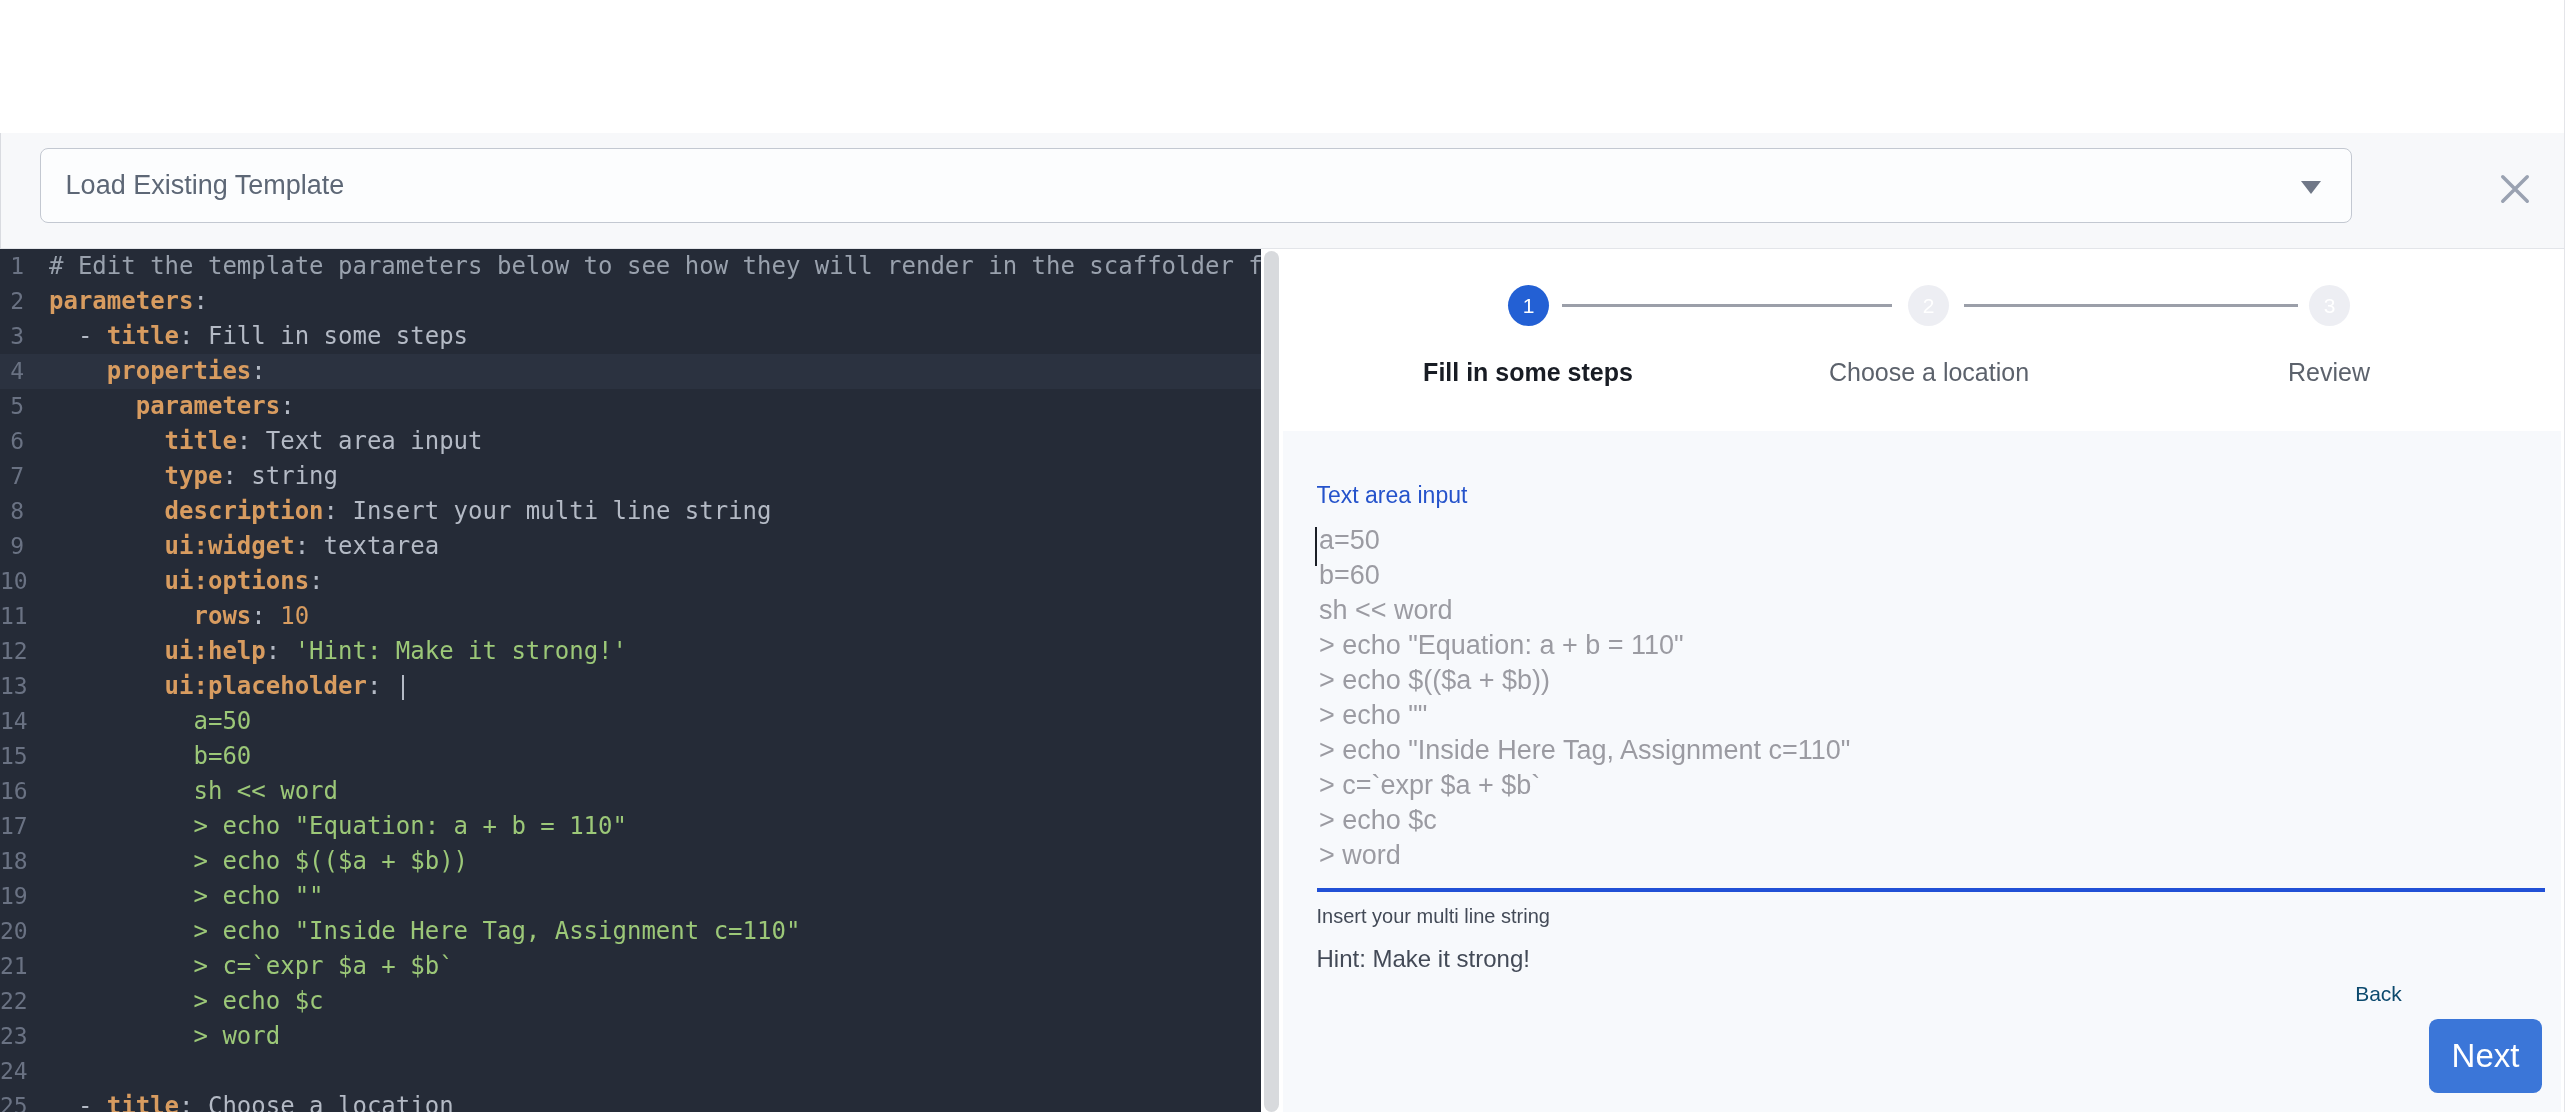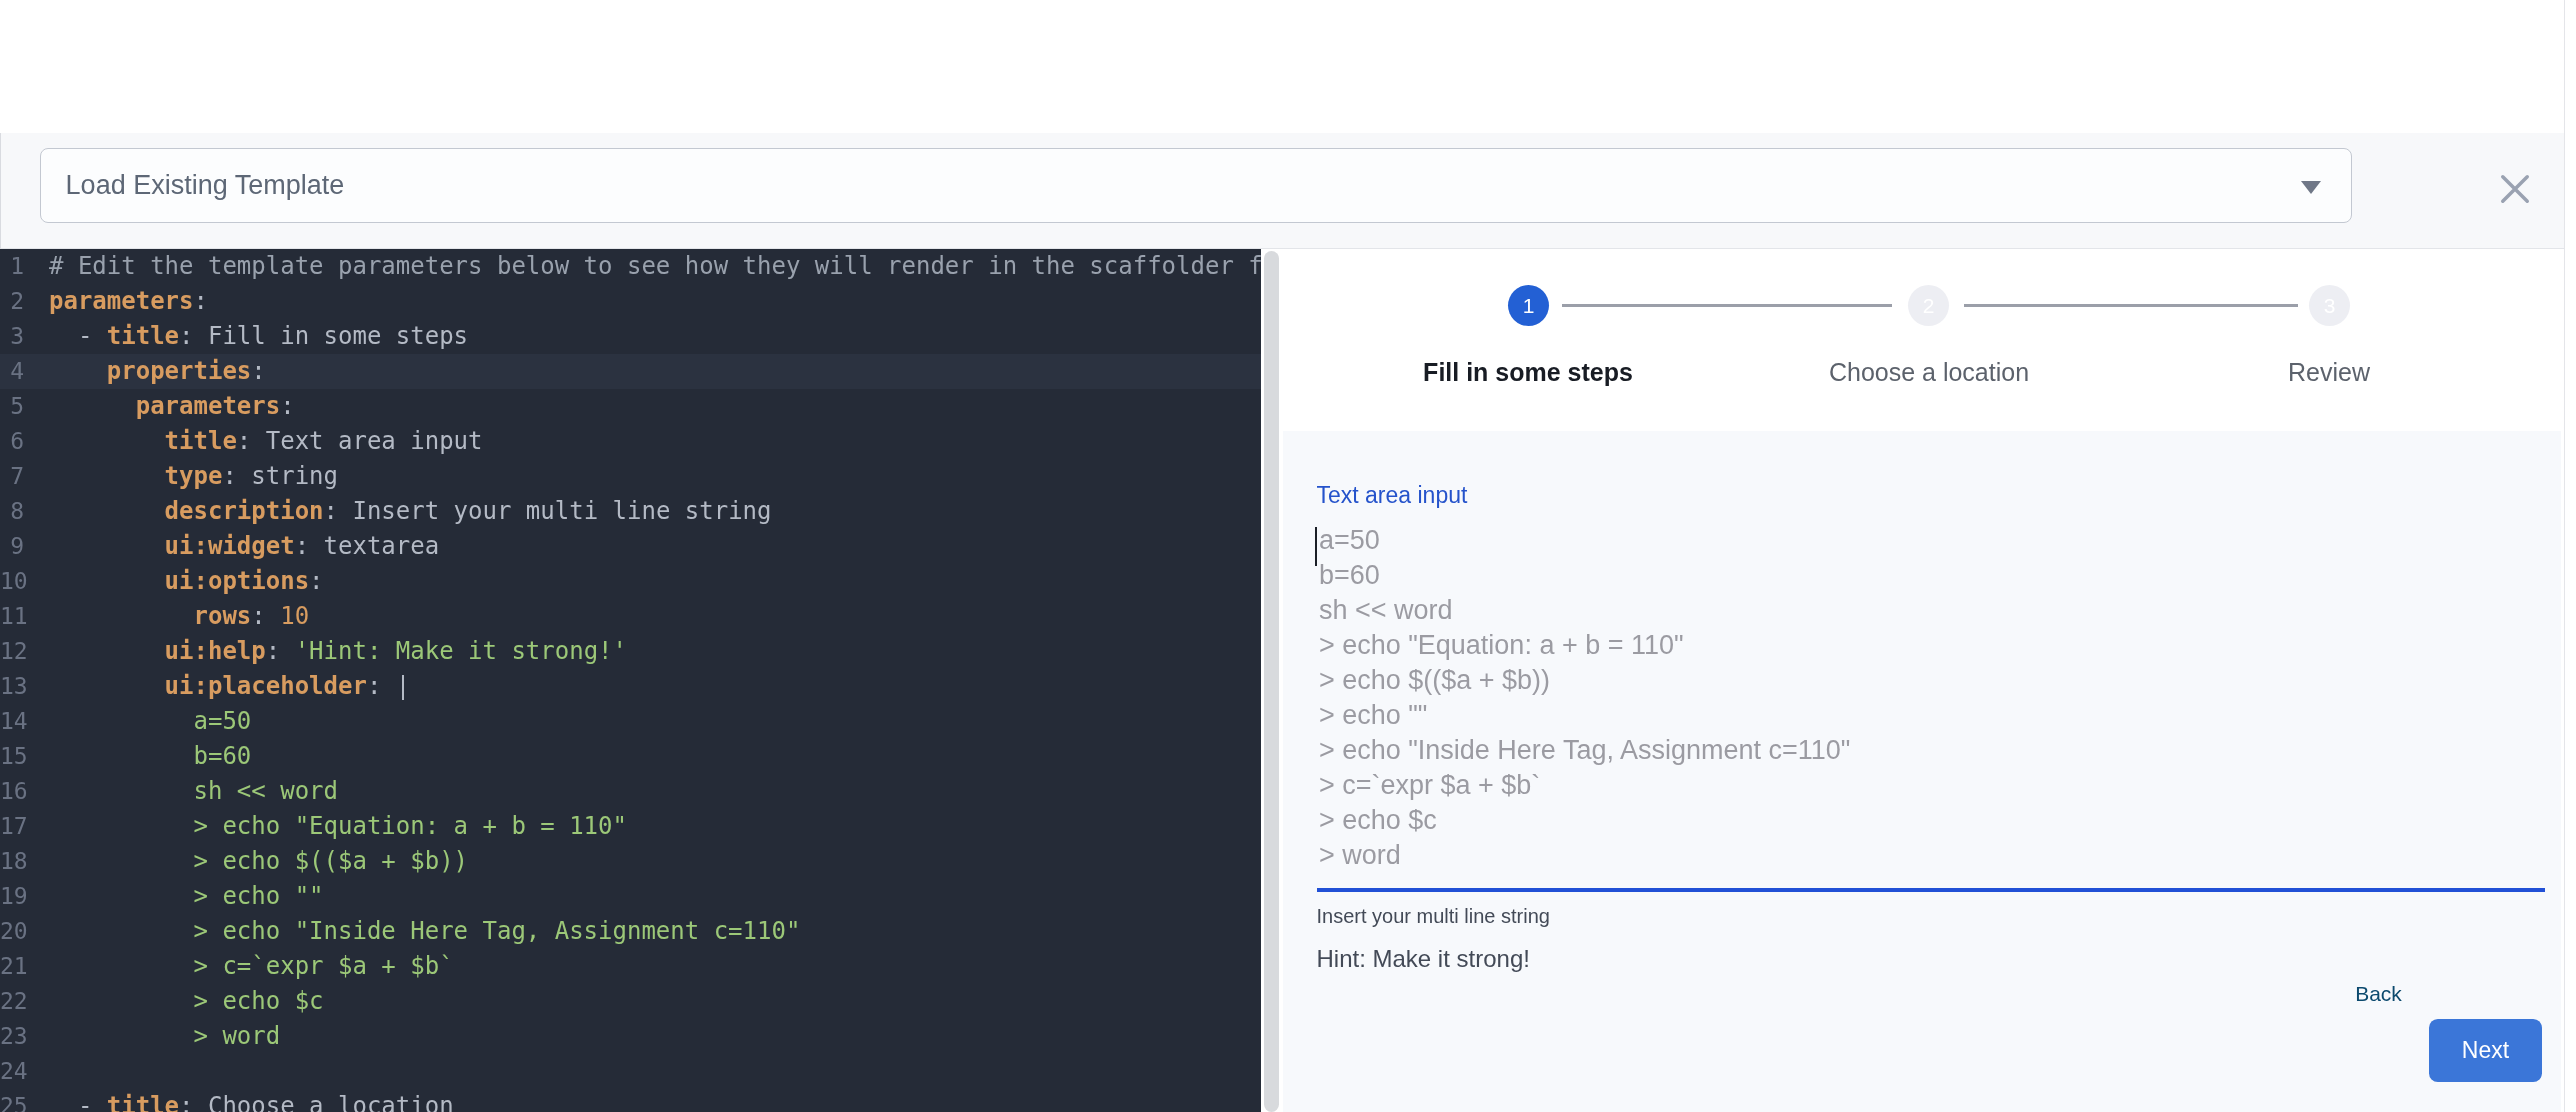--- a/index.html
+++ b/index.html
@@ -60,22 +60,22 @@
   .form-panel { position:absolute; left:3.5px; top:182px; width:1278px; height:681px; background:#f7f9fc; }
   .field-label { position:absolute; left:34px; top:51px; font-size:23px; color:#2553cb;text-align:right; }
   .ta { position:absolute; left:32px; top:92px; width:1217px; height:363px; cursor:text; }
   .caret { position:absolute; left:0; top:3.5px; width:2.6px; height:39px; background:#1b1f27; }
   .ph-line { position:relative; margin-left:4.4px; height:35px; line-height:35px; font-size:27px; color:#9b9ba2; white-space:pre; }
   .underline { position:absolute; left:34px; top:457px; width:1228px; height:3.5px; background:#2150d6; }
   .field-desc { position:absolute; left:34px; top:474px; font-size:20px; color:#434a57; }
   .field-help { position:absolute; left:34px; top:514px; font-size:24px; color:#434a57; }
   .back-btn { position:absolute; left:2330px; top:973px; width:97px; height:41px; background:none; border:none;
               font-family:"Liberation Sans", sans-serif; font-size:21px; color:#0c4a6e; cursor:default; }
-  .next-btn { position:absolute; left:2429px; top:1019px; width:113px; height:63px; background:#3b76d8; border:none;
-              border-radius:8.8px; font-family:"Liberation Sans", sans-serif; font-size:23px; color:#ffffff; cursor:pointer; }
+  .next-btn { position:absolute; left:2429px; top:1019px; width:113px; height:74px; background:#3b76d8; border:none;
+              border-radius:8.8px; font-family:"Liberation Sans", sans-serif; font-size:33px; color:#ffffff; cursor:pointer; }
 
   
   .right-gutter { position:absolute; left:2564px; top:0; width:12.3px; height:1113px; background:#ffffff;
                   border-left:1.8px solid #e4e5e9; z-index:50; }
 </style>
 </head>
 <body>
 
 <div class="app">
 

